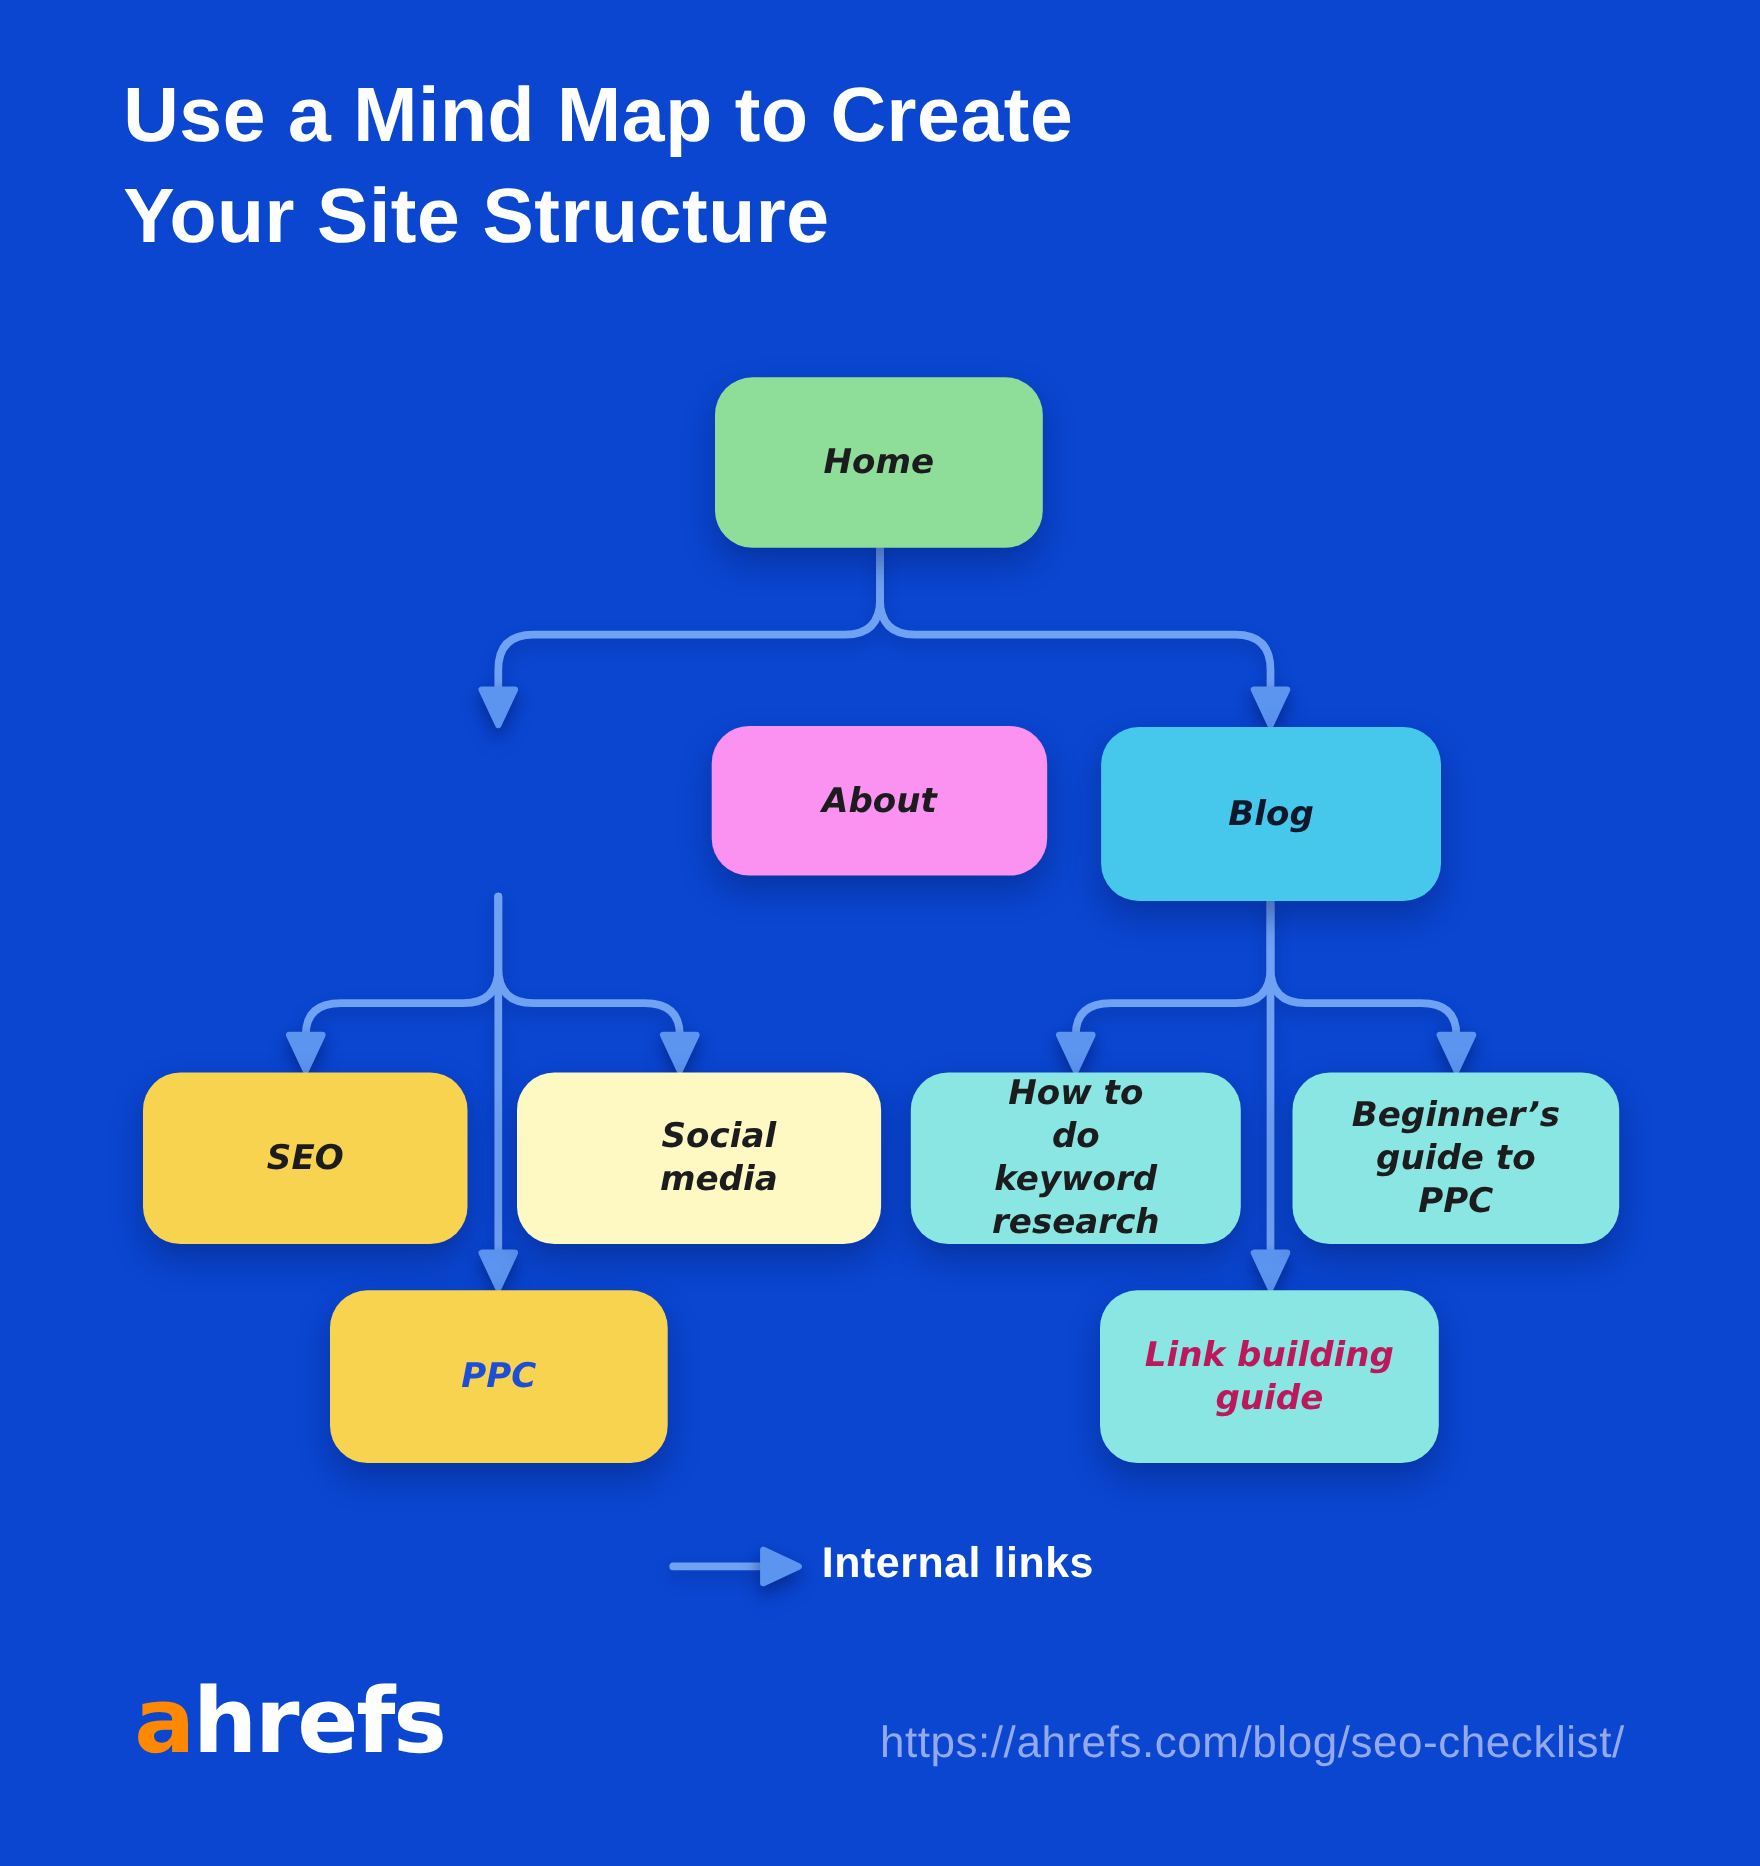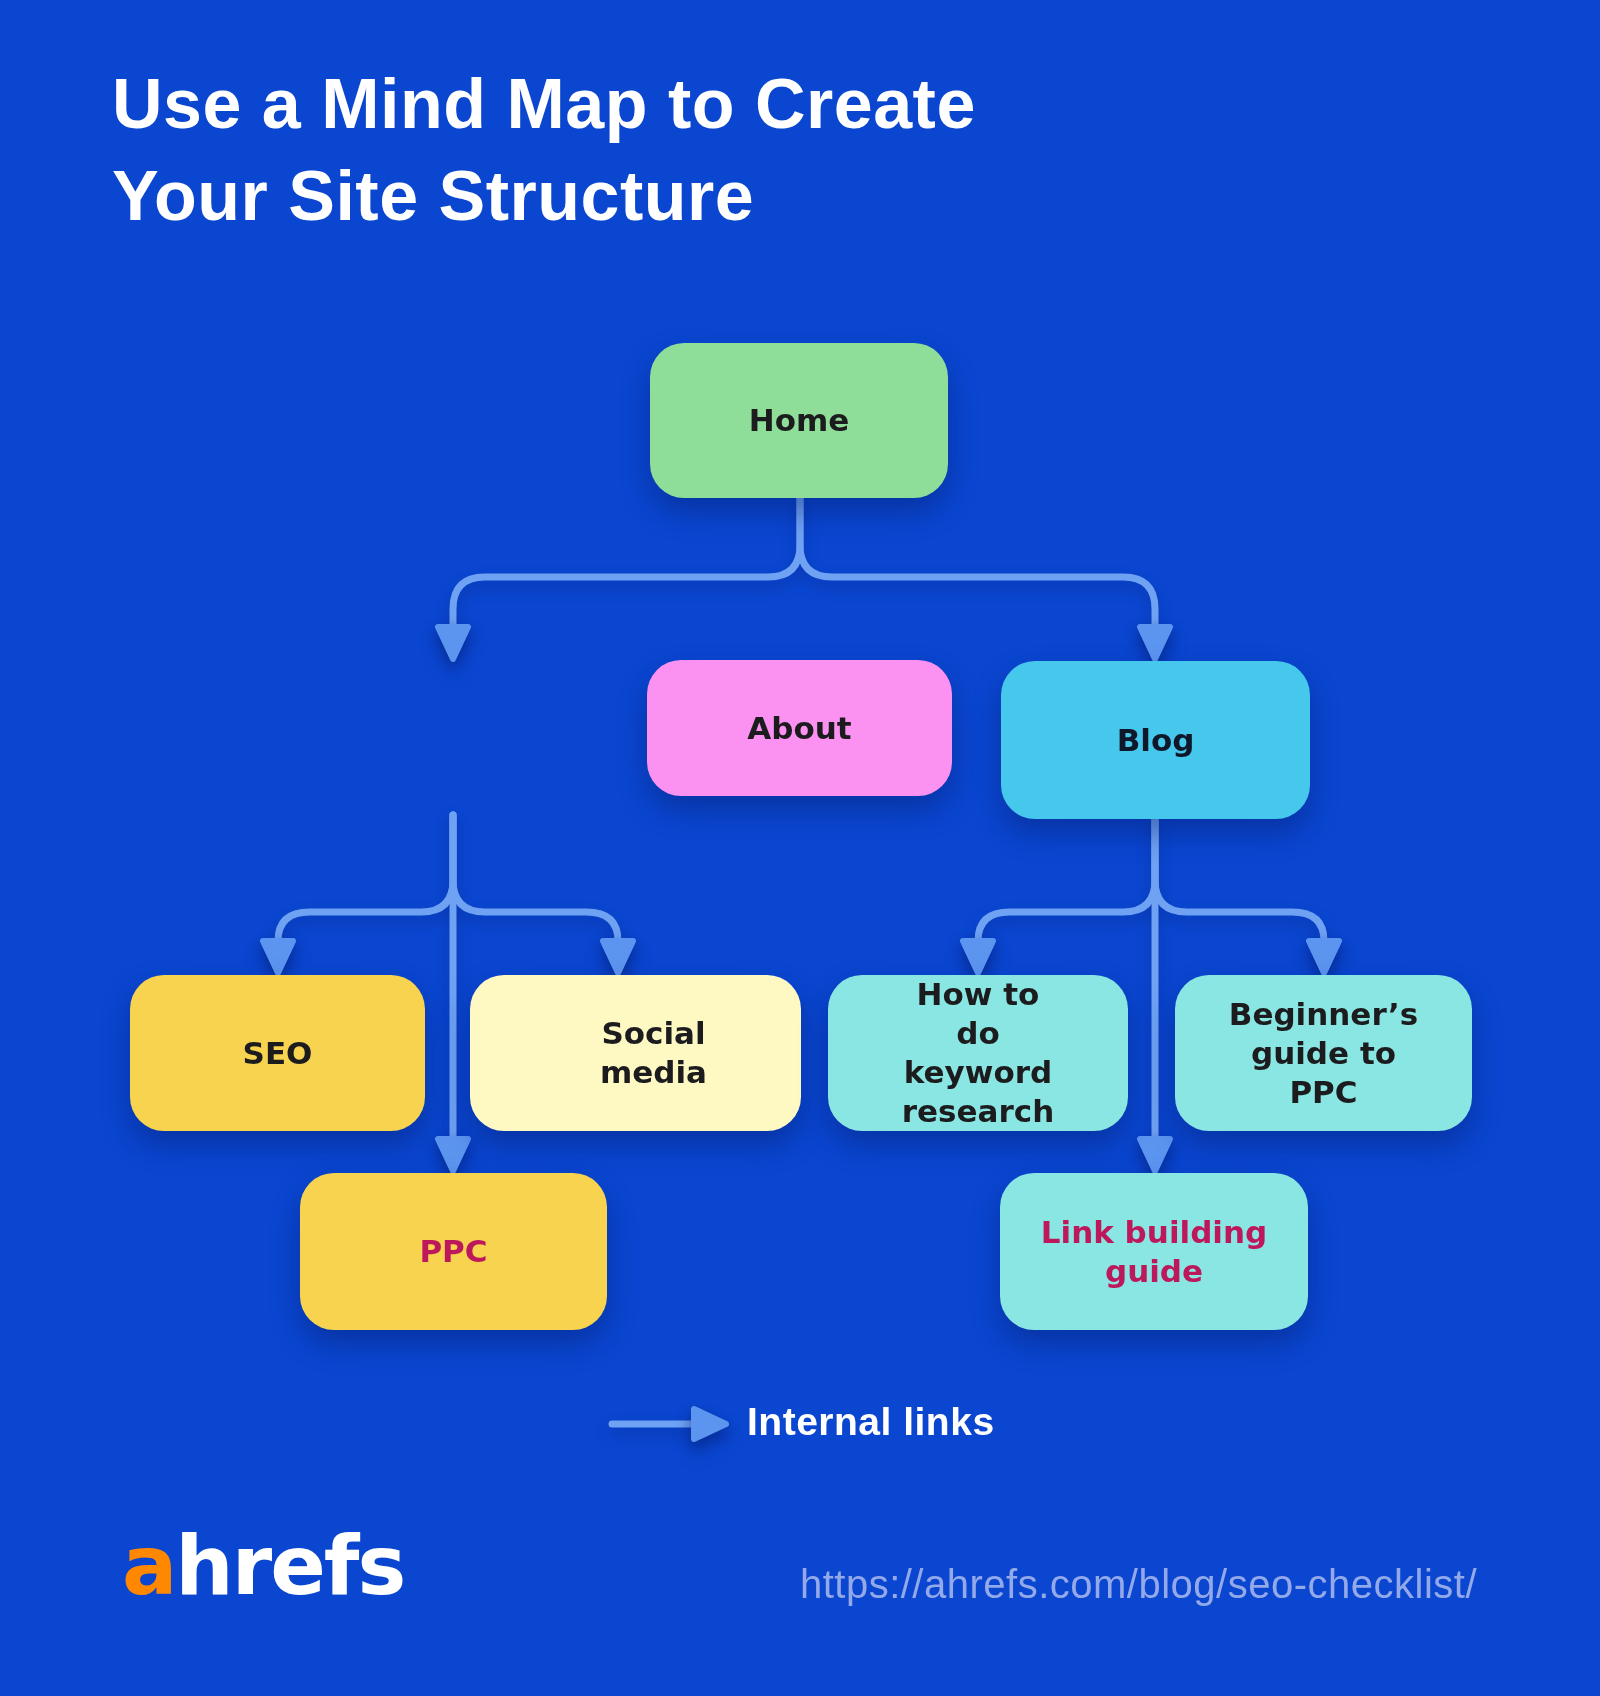--- a/index.html
+++ b/index.html
@@ -35,20 +35,21 @@
     border-radius: 34px;
     display: flex;
     align-items: center;
     justify-content: center;
     text-align: center;
     font-size: 31px;
     font-weight: bold;
     line-height: 39px;
     box-shadow: 0 14px 28px rgba(6,24,100,0.40);
     font-family: "DejaVu Sans", sans-serif;
+    font-style: italic;
   }
   .node-label { display: inline-block; }
   .node-home      { left: 650px;  top: 343px; width: 298px; height: 155px; }
   .node-services  { left: 300px;  top: 661px; width: 307px; height: 154px; }
   .node-about     { left: 647px;  top: 660px; width: 305px; height: 136px; }
   .node-blog      { left: 1001px; top: 661px; width: 309px; height: 158px; }
   .node-seo       { left: 130px;  top: 975px; width: 295px; height: 156px; }
   .node-social    { left: 470px;  top: 975px; width: 295px; height: 156px; }
   .node-keyword   { left: 828px;  top: 975px; width: 300px; height: 156px; }
   .node-beginners { left: 1175px; top: 975px; width: 297px; height: 156px; }
@@ -144,21 +145,21 @@
   </div>
 
   <div class="node node-keyword" style="background-color: rgb(138, 230, 226); color: rgb(28, 28, 30);">
     <span class="node-label">How to do keyword research</span>
   </div>
 
   <div class="node node-beginners" style="background-color: rgb(138, 230, 226); color: rgb(28, 28, 30);">
     <span class="node-label">Beginner’s guide to PPC</span>
   </div>
 
-  <div class="node node-ppc" style="background-color: rgb(247, 211, 79); color: #be185d;">
+  <div class="node node-ppc" style="background-color: rgb(247, 211, 79); color: #1d4ed8;">
     <span class="node-label">PPC</span>
   </div>
 
   <div class="node node-link" style="background-color: rgb(138, 230, 226); color: #be185d;">
     <span class="node-label">Link building guide</span>
   </div>
 
   <div class="legend-label" style="color: rgb(255, 255, 255);">Internal links</div>
 
   <div class="logo">

